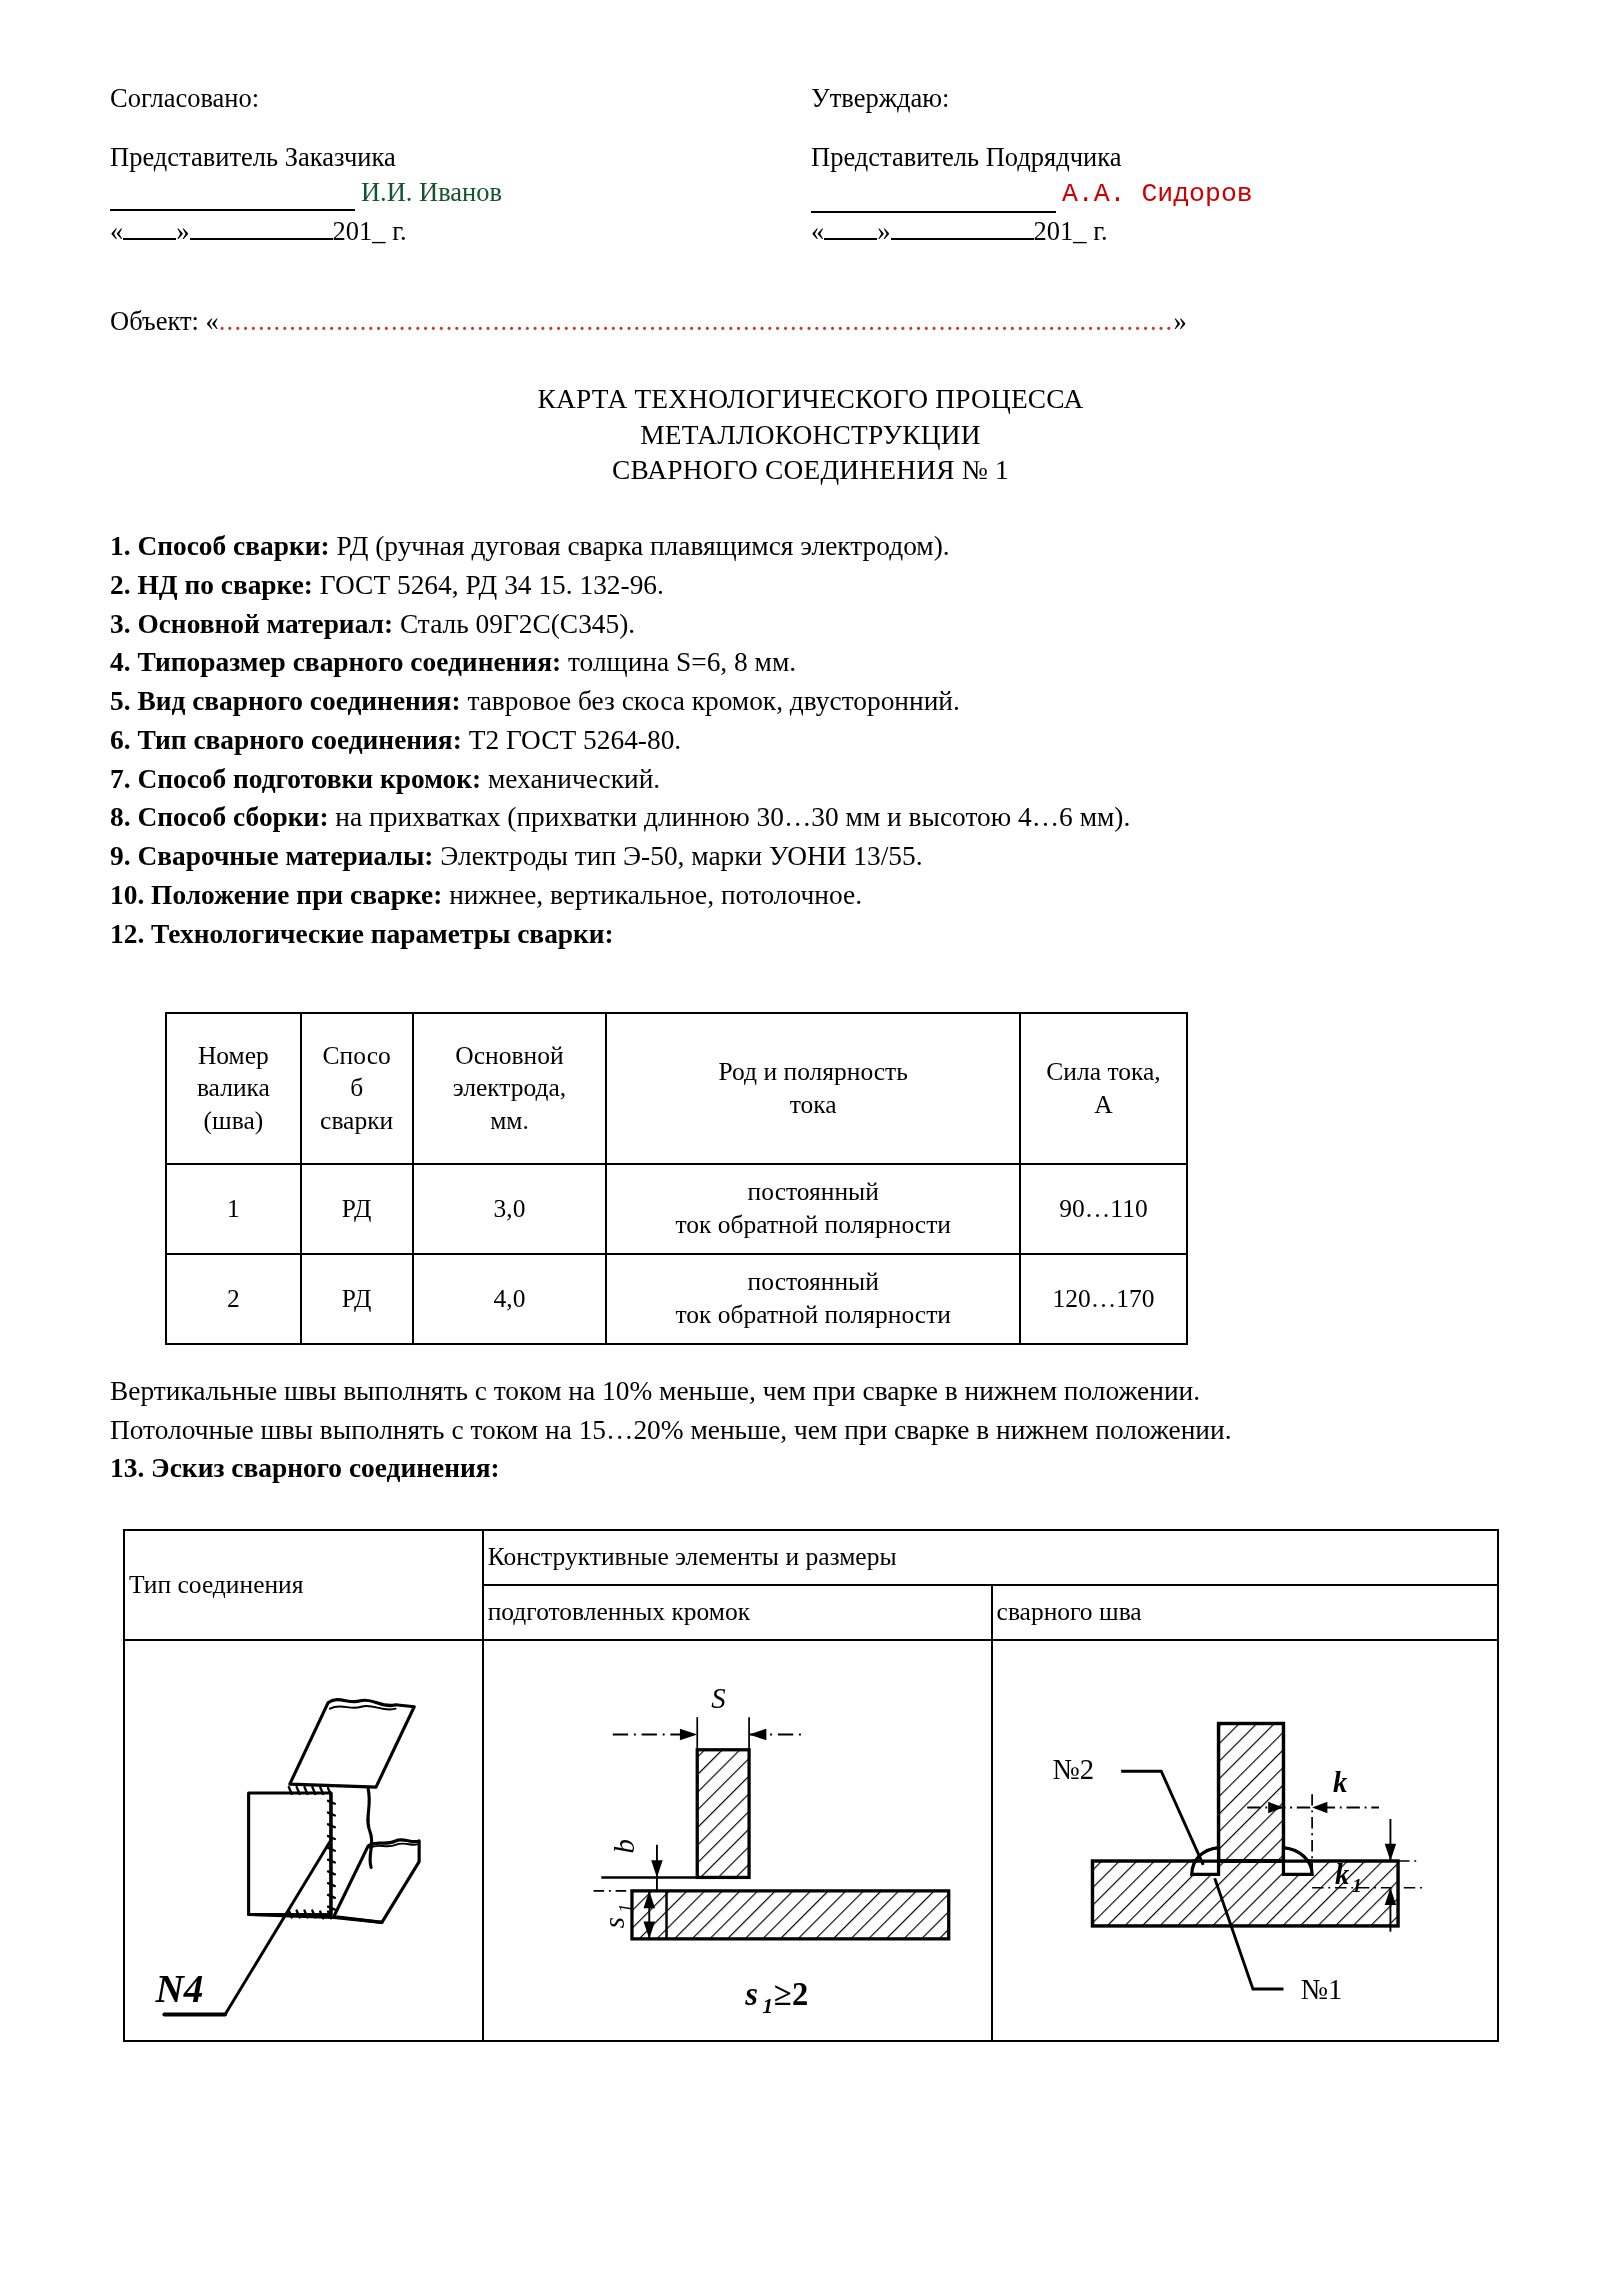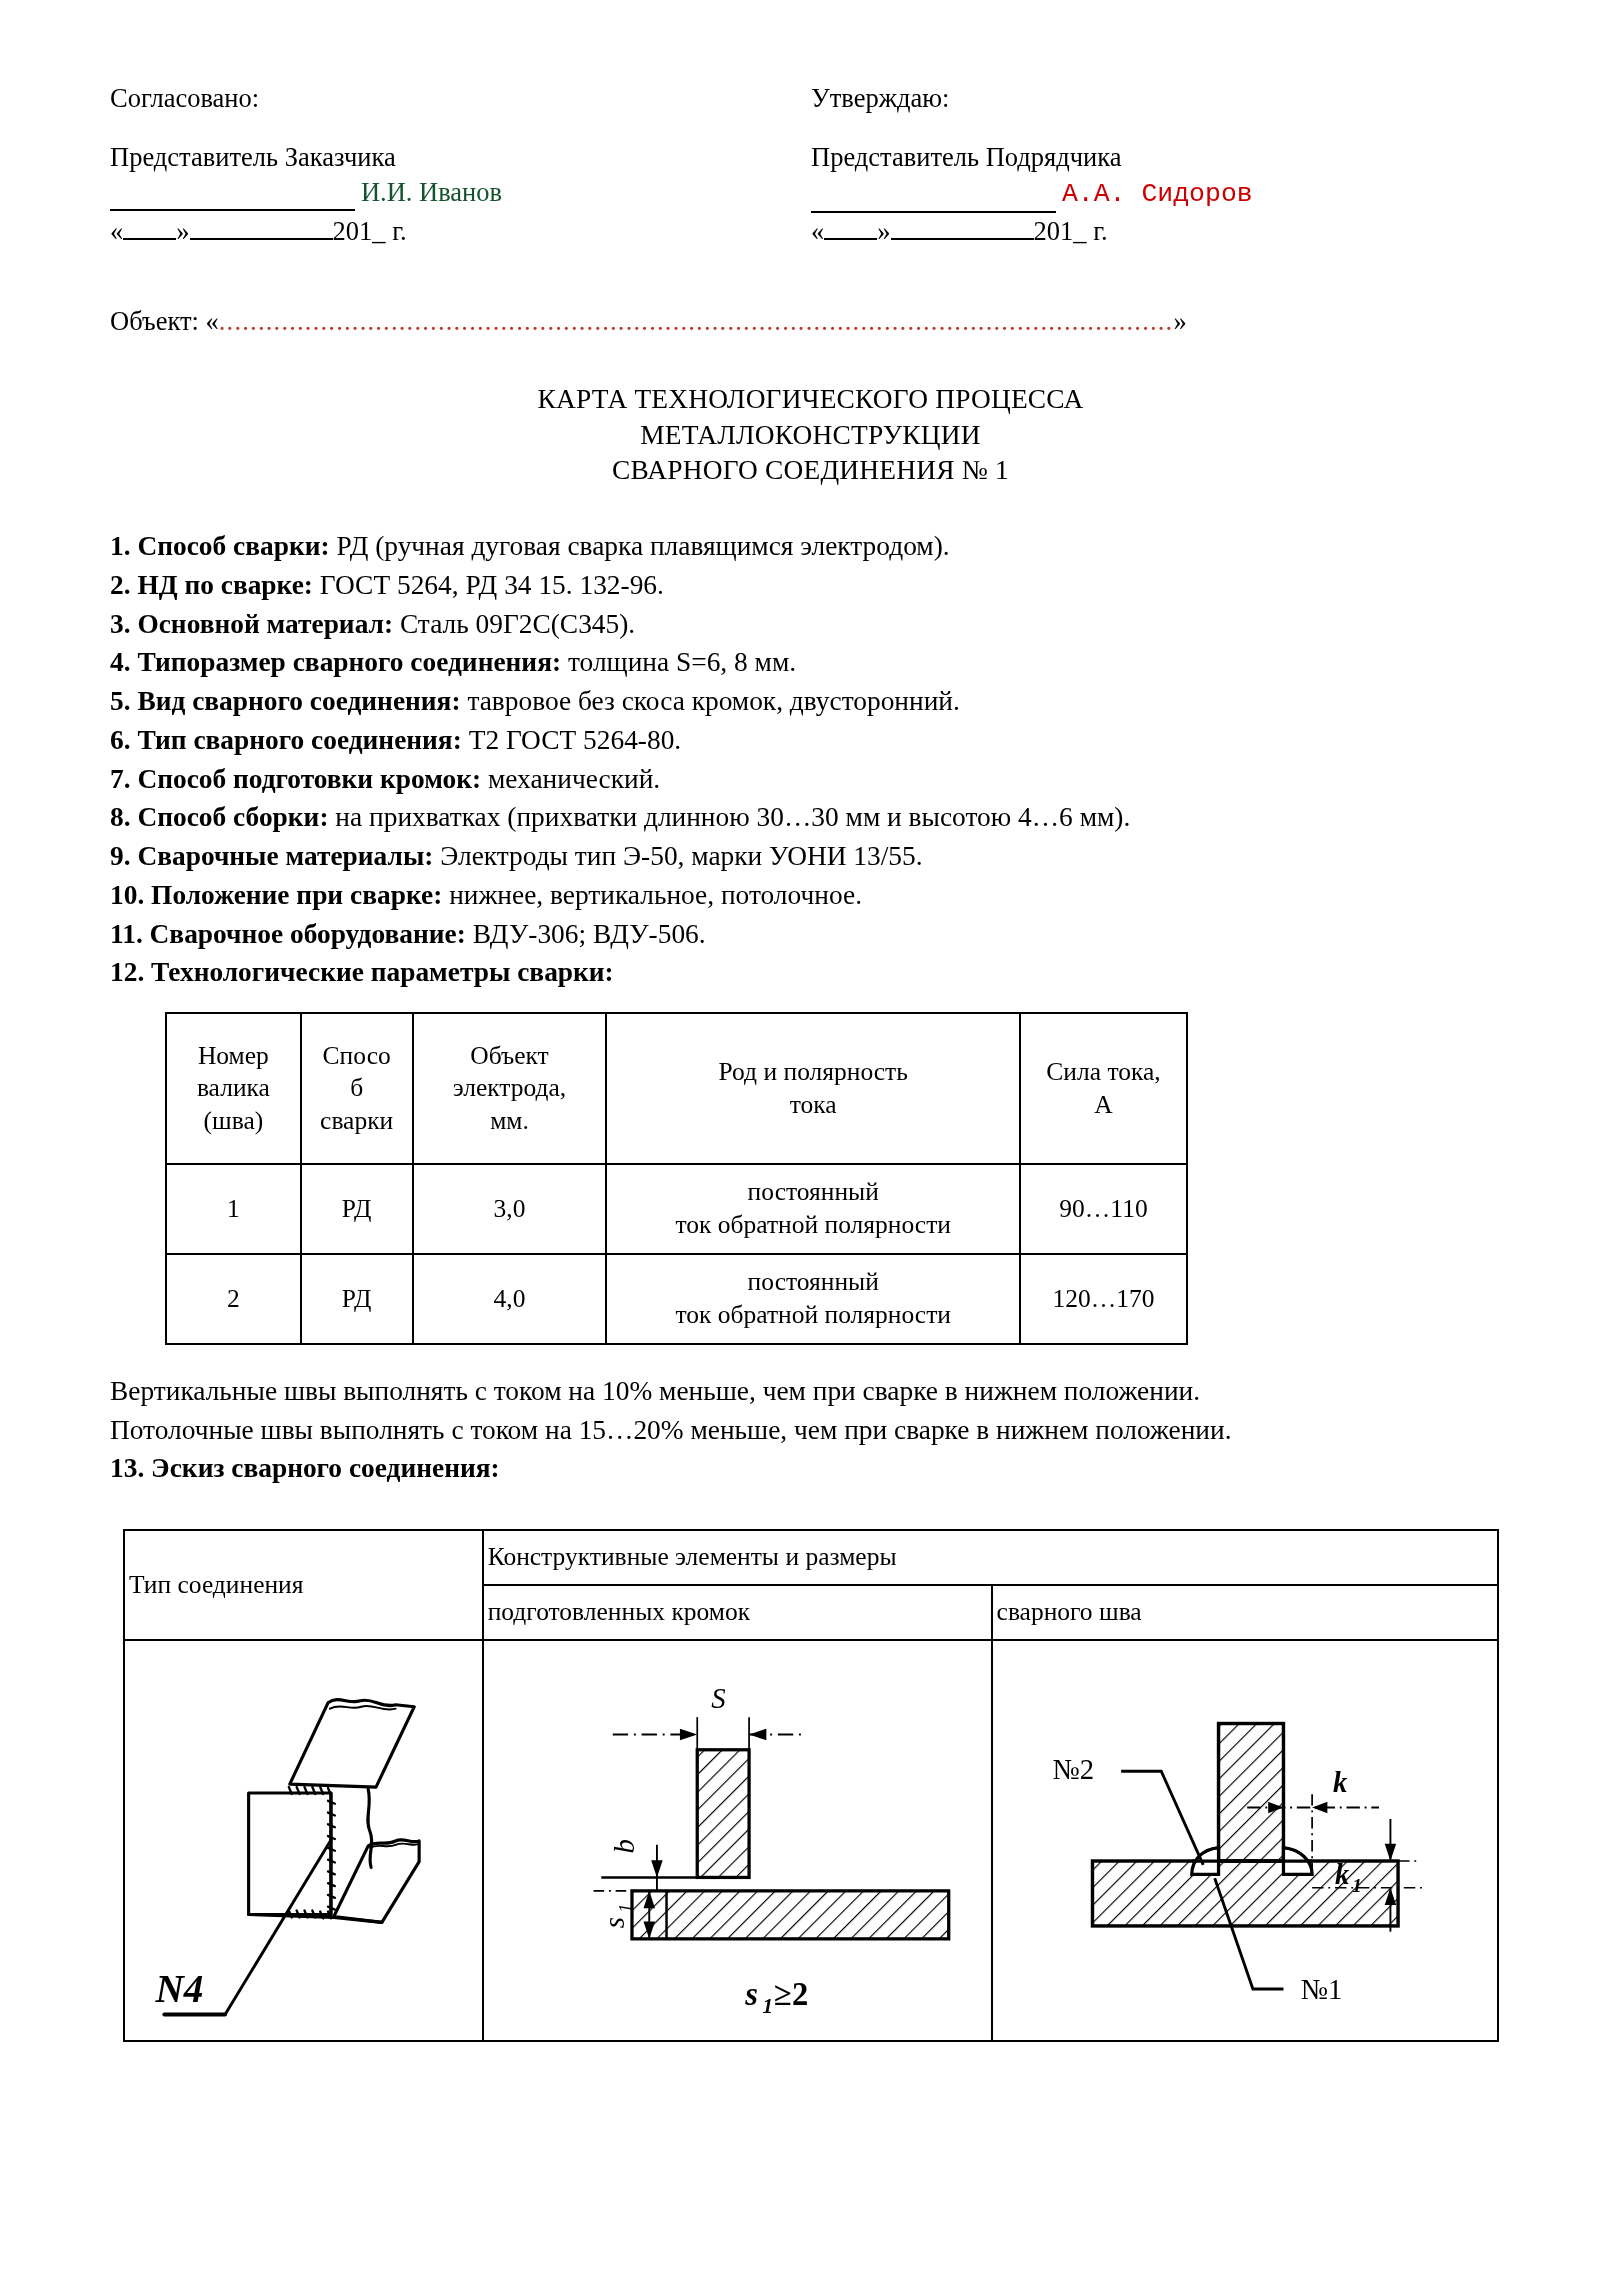--- a/index.html
+++ b/index.html
@@ -223,40 +223,39 @@
     <div class="item"><span class="lbl">1.</span> <span class="lbl">Способ сварки:</span> <span>РД (ручная дуговая сварка плавящимся электродом).</span></div>
     <div class="item"><span class="lbl">2.</span> <span class="lbl">НД по сварке:</span> <span>ГОСТ 5264, РД 34 15. 132-96.</span></div>
     <div class="item"><span class="lbl">3.</span> <span class="lbl">Основной материал:</span> <span>Сталь 09Г2С(С345).</span></div>
     <div class="item"><span class="lbl">4.</span> <span class="lbl">Типоразмер сварного соединения:</span> <span>толщина S=6, 8 мм.</span></div>
     <div class="item"><span class="lbl">5.</span> <span class="lbl">Вид сварного соединения:</span> <span>тавровое без скоса кромок, двусторонний.</span></div>
     <div class="item"><span class="lbl">6.</span> <span class="lbl">Тип сварного соединения:</span> <span>Т2 ГОСТ 5264-80.</span></div>
     <div class="item"><span class="lbl">7.</span> <span class="lbl">Способ подготовки кромок:</span> <span>механический.</span></div>
     <div class="item"><span class="lbl">8.</span> <span class="lbl">Способ сборки:</span> <span>на прихватках (прихватки длинною 30…30 мм и высотою 4…6 мм).</span></div>
     <div class="item"><span class="lbl">9.</span> <span class="lbl">Сварочные материалы:</span> <span>Электроды тип Э-50, марки УОНИ 13/55.</span></div>
     <div class="item"><span class="lbl">10.</span> <span class="lbl">Положение при сварке:</span> <span>нижнее, вертикальное, потолочное.</span></div>
-    <div class="item"><span class="lbl">11.</span> <span class="lbl">Сварочное оборудование:</span> <span>ВДУ-306; ВДУ-506.</span></div>
     <div class="item"><span class="lbl">12.</span> <span class="lbl">Технологические параметры сварки:</span></div>
   </div>
 
   <div class="param-table-wrap">
     <table class="param">
       <thead>
         <tr>
           <td class="c-num">
             <div>Номер</div>
             <div>валика</div>
             <div>(шва)</div>
           </td>
           <td class="c-way">
             <div>Спосо</div>
             <div>б</div>
             <div>сварки</div>
           </td>
           <td class="c-dia">
-            <div>Объект</div>
+            <div>Основной</div>
             <div>электрода,</div>
             <div>мм.</div>
           </td>
           <td class="c-pol">
             <div>Род и полярность</div>
             <div>тока</div>
           </td>
           <td class="c-amp">
             <div>Сила тока,</div>
             <div>А</div>

